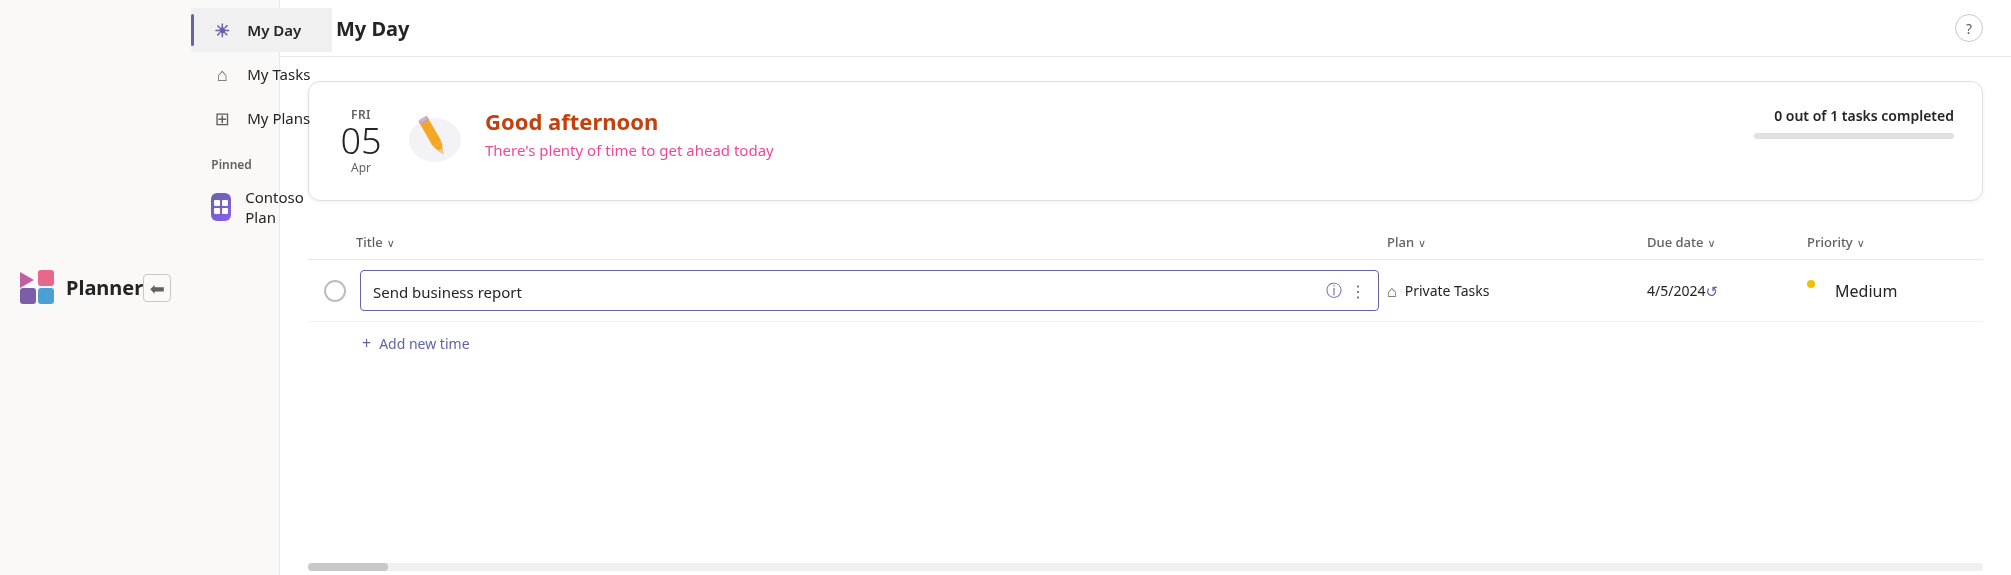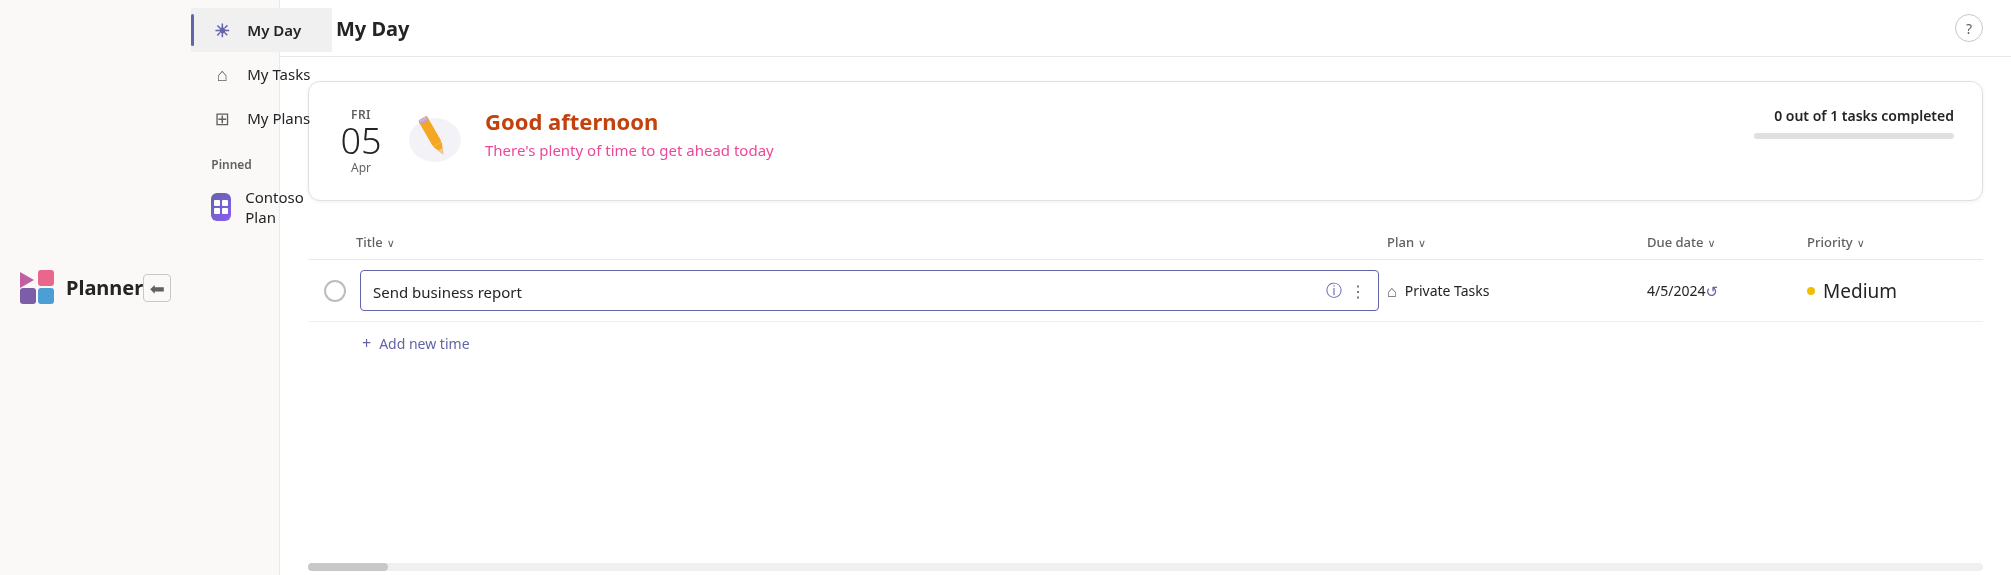--- a/index.html
+++ b/index.html
@@ -315,23 +315,22 @@
       width: 160px;
       display: flex;
       align-items: center;
       font-size: 14px;
       color: #242424;
     }
     .recur-icon { color: #6264a7; font-size: 15px; }
     .task-priority-cell {
       width: 160px;
       display: flex;
-      align-items: center;
-      gap: 8px;
-      font-size: 19px;
+      gap: 20px;
+      font-size: 16px;
       color: #242424;
     }
     .priority-dot {
       width: 8px; height: 8px;
       border-radius: 50%;
       background: #f0c000;
       flex-shrink: 0;
     }
 
     .add-task-row {

